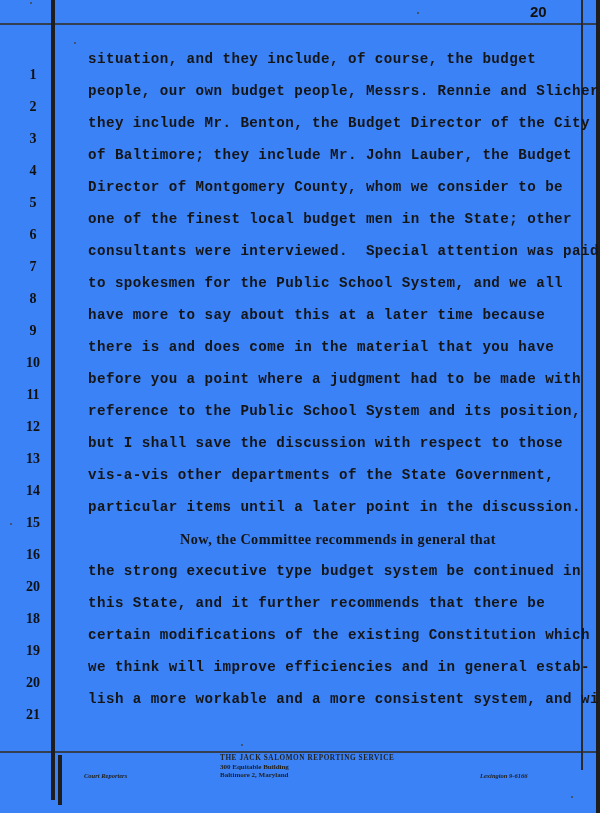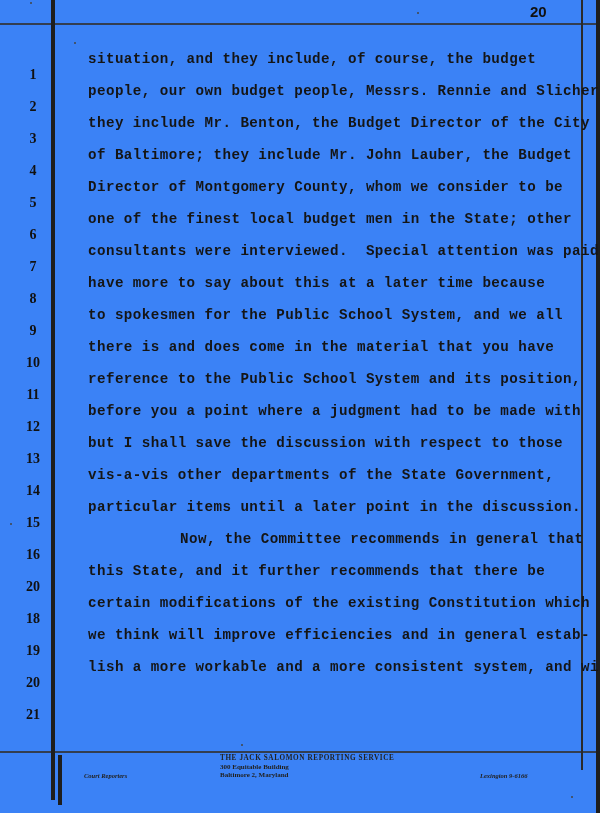--- a/index.html
+++ b/index.html
@@ -9,21 +9,21 @@
     .vbar-left-tail { position: absolute; left: 58px; top: 755px; width: 4px; height: 50px; background: #1e1e1e; }
     .vline-right { position: absolute; left: 581px; top: 0; width: 2px; height: 770px; background: #2a2a2a; }
     .vbar-right { position: absolute; left: 596px; top: 0; width: 4px; height: 813px; background: #1e1e1e; }
     .hrule-top { position: absolute; left: 0; top: 23px; width: 600px; height: 2px; background: #333; opacity: 0.85; }
     .hrule-bottom { position: absolute; left: 0; top: 751px; width: 600px; height: 2px; background: #333; opacity: 0.85; }
     .page-number { position: absolute; left: 530px; top: 3px; font-family: "Liberation Sans", "DejaVu Sans", sans-serif; font-weight: bold; font-size: 15px; color: #111; }
     .line-numbers { position: absolute; left: 18px; top: 64px; width: 30px; }
     .line-number { height: 32px; line-height: 22px; font-family: "Liberation Serif", "DejaVu Serif", serif; font-weight: bold; font-size: 14px; text-align: center; color: #111; }
     .body-text { position: absolute; left: 88px; top: 48px; width: 490px; }
     .text-line { height: 32px; line-height: 22px; font-family: "Liberation Mono", "DejaVu Sans Mono", monospace; font-size: 14.2px; letter-spacing: 0.45px; white-space: pre; color: #151515; font-weight: bold; }
-    .text-line.indent { padding-left: 92px; }
+    .text-line.indent { padding-left: 92px; font-family: Liberation Serif, serif; }
     .footer { position: absolute; left: 60px; top: 754px; width: 530px; height: 40px; font-family: "Liberation Serif", "DejaVu Serif", serif; color: #222; }
     .footer-center { position: absolute; left: 160px; top: 0; width: 210px; text-align: left; font-size: 7px; line-height: 8.5px; font-weight: bold; }
     .footer-center .firm { letter-spacing: 0.6px; font-size: 7.2px; }
     .footer-left { position: absolute; left: 24px; top: 18px; font-size: 6.5px; font-style: italic; font-weight: bold; }
     .footer-right { position: absolute; left: 420px; top: 18px; font-size: 6.5px; font-style: italic; font-weight: bold; }
     .speck { position: absolute; width: 2px; height: 2px; background: #444; border-radius: 1px; }
   </style>
 </head>
 <body>
 
@@ -63,29 +63,30 @@
   </div>
 
   <div class="body-text">
     <div class="text-line">situation, and they include, of course, the budget</div>
     <div class="text-line">people, our own budget people, Messrs. Rennie and Slicher;</div>
     <div class="text-line">they include Mr. Benton, the Budget Director of the City</div>
     <div class="text-line">of Baltimore; they include Mr. John Lauber, the Budget</div>
     <div class="text-line">Director of Montgomery County, whom we consider to be</div>
     <div class="text-line">one of the finest local budget men in the State; other</div>
     <div class="text-line">consultants were interviewed.  Special attention was paid</div>
+    <div class="text-line">to spokesmen for the Public School System, and we all</div>
     <div class="text-line">have more to say about this at a later time because</div>
-    <div class="text-line">to spokesmen for the Public School System, and we all</div>
     <div class="text-line">there is and does come in the material that you have</div>
+    <div class="text-line">before you a point where a judgment had to be made with</div>
     <div class="text-line">reference to the Public School System and its position,</div>
-    <div class="text-line">before you a point where a judgment had to be made with</div>
     <div class="text-line">but I shall save the discussion with respect to those</div>
     <div class="text-line">vis-a-vis other departments of the State Government,</div>
     <div class="text-line">particular items until a later point in the discussion.</div>
     <div class="text-line indent">Now, the Committee recommends in general that</div>
+    <div class="text-line">the strong executive type budget system be continued in</div>
     <div class="text-line">this State, and it further recommends that there be</div>
     <div class="text-line">certain modifications of the existing Constitution which</div>
     <div class="text-line">we think will improve efficiencies and in general estab-</div>
     <div class="text-line">lish a more workable and a more consistent system, and with</div>
   </div>
 
   <div class="footer">
     <div class="footer-center">
       <div class="firm">THE JACK SALOMON REPORTING SERVICE</div>
       <div>300 Equitable Building</div>

